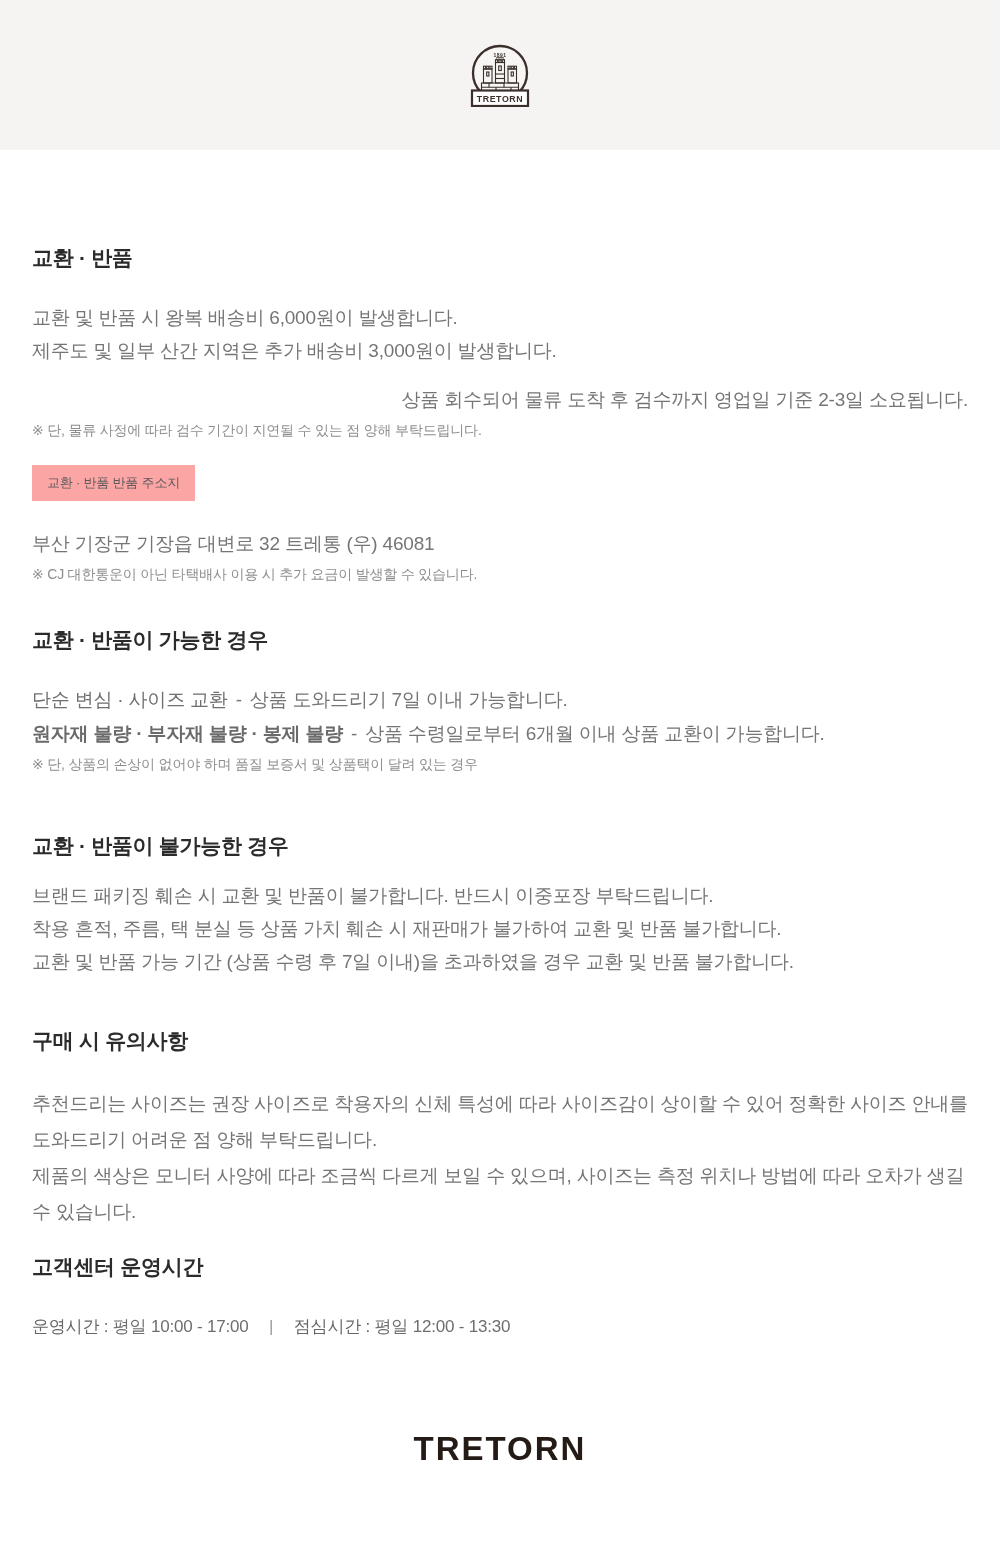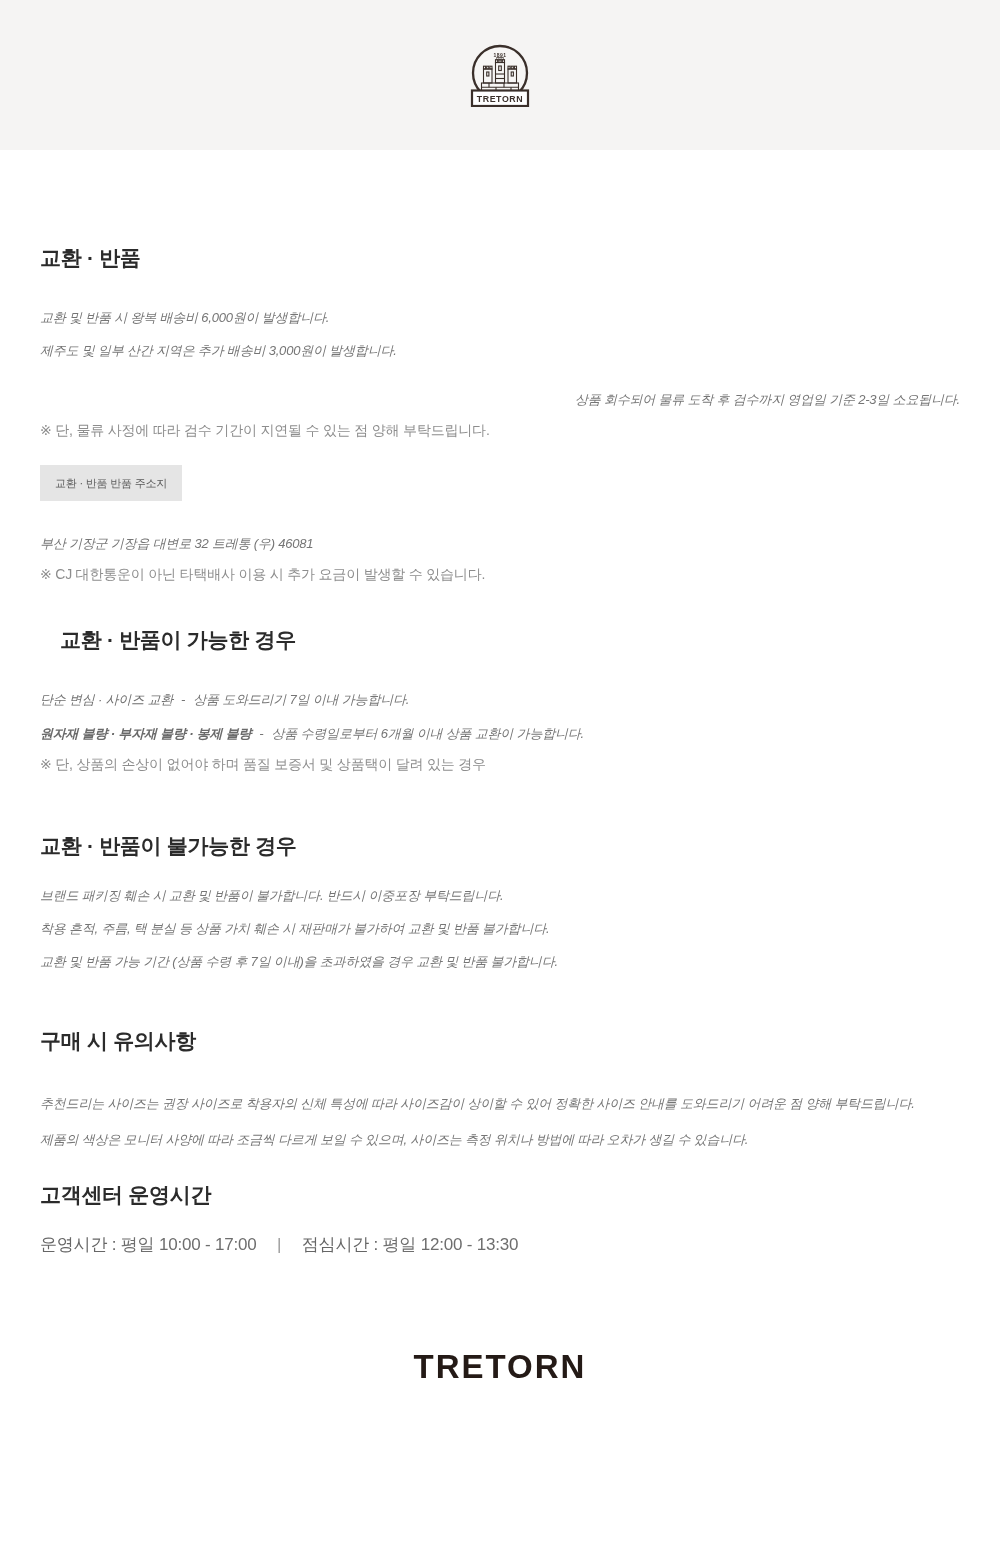--- a/index.html
+++ b/index.html
@@ -6,62 +6,62 @@
   html,body { background:#ffffff; }
   body {
     width:1000px; min-height:1561px; margin:0 auto;
     font-family:"Liberation Sans","DejaVu Sans",sans-serif;
     -webkit-font-smoothing:antialiased;
   }
   .header-band {
     height:150px; background:#f5f4f3;
     display:flex; align-items:center; justify-content:center;
   }
-  .content { padding:0 40px; }
+  .content { padding:0 32px; }
 
   .section-title {
     font-size:21px; line-height:26px; font-weight:700;
     color:#2b2b2b; letter-spacing:-0.3px;
   }
   .body-text {
-    font-size:13px; line-height:33px; color:#757575; letter-spacing:-0.2px;font-style:italic;
+    font-size:19px; line-height:33px; color:#757575; letter-spacing:-0.2px;
   }
   .note-text {
     font-size:14px; line-height:26px; color:#8d8d8d; letter-spacing:-0.2px;
   }
 
   .mt-h1   { margin-top:95px; }
   .p1      { margin-top:30px; }
   .p2      { margin-top:16px; line-height:33px;text-align:right; }
   .p2-note { margin-top:1px; }
 
   .addr-label-wrap { margin-top:22px; }
   .addr-label {
-    display:inline-block; background:#e5e5e5; color:#5a5a5a;
-    font-size:11px; line-height:22px; padding:7px 15px; letter-spacing:-0.2px;
+    display:inline-block; background:#fca5a5; color:#5a5a5a;
+    font-size:13px; line-height:22px; padding:7px 15px; letter-spacing:-0.2px;
   }
   .addr      { margin-top:28px; line-height:30px; }
   .addr-note { margin-top:2px; }
 
-  .h2-possible    { margin-top:40px;margin-left:20px; }
+  .h2-possible    { margin-top:40px; }
   .possible-lines { margin-top:30px; line-height:34px; }
   .possible-note  { margin-top:0; }
   .lead-normal    { font-weight:500; color:#6f6f6f; }
   .lead-bold      { font-weight:600; color:#6a6a6a;margin-top:25px; }
   .dash           { margin:0 8px; }
 
   .h3-impossible    { margin-top:56px; }
   .impossible-lines { margin-top:20px; line-height:33px; }
 
   .h4-purchase    { margin-top:50px; }
   .purchase-lines { margin-top:32px; line-height:36px; }
   .block-line     { display:block; }
 
   .h5-cs { margin-top:24px; }
-  .hours-line { margin-top:22px; font-size:17px; line-height:30px; color:#6e6e6e; letter-spacing:-0.2px; }
+  .hours-line { margin-top:32px; font-size:17px; line-height:30px; color:#6e6e6e; letter-spacing:-0.2px; }
   .hours-label { font-weight:500; color:#666666; }
   .hours-divider { margin:0 16px; color:#9a9a9a; }
 
   .footer-brand {
     margin-top:88px; padding-bottom:90px; text-align:center;
   }
   .footer-wordmark {
     font-size:33px; font-weight:700; letter-spacing:2px; color:#241a16;
   }
 </style>

